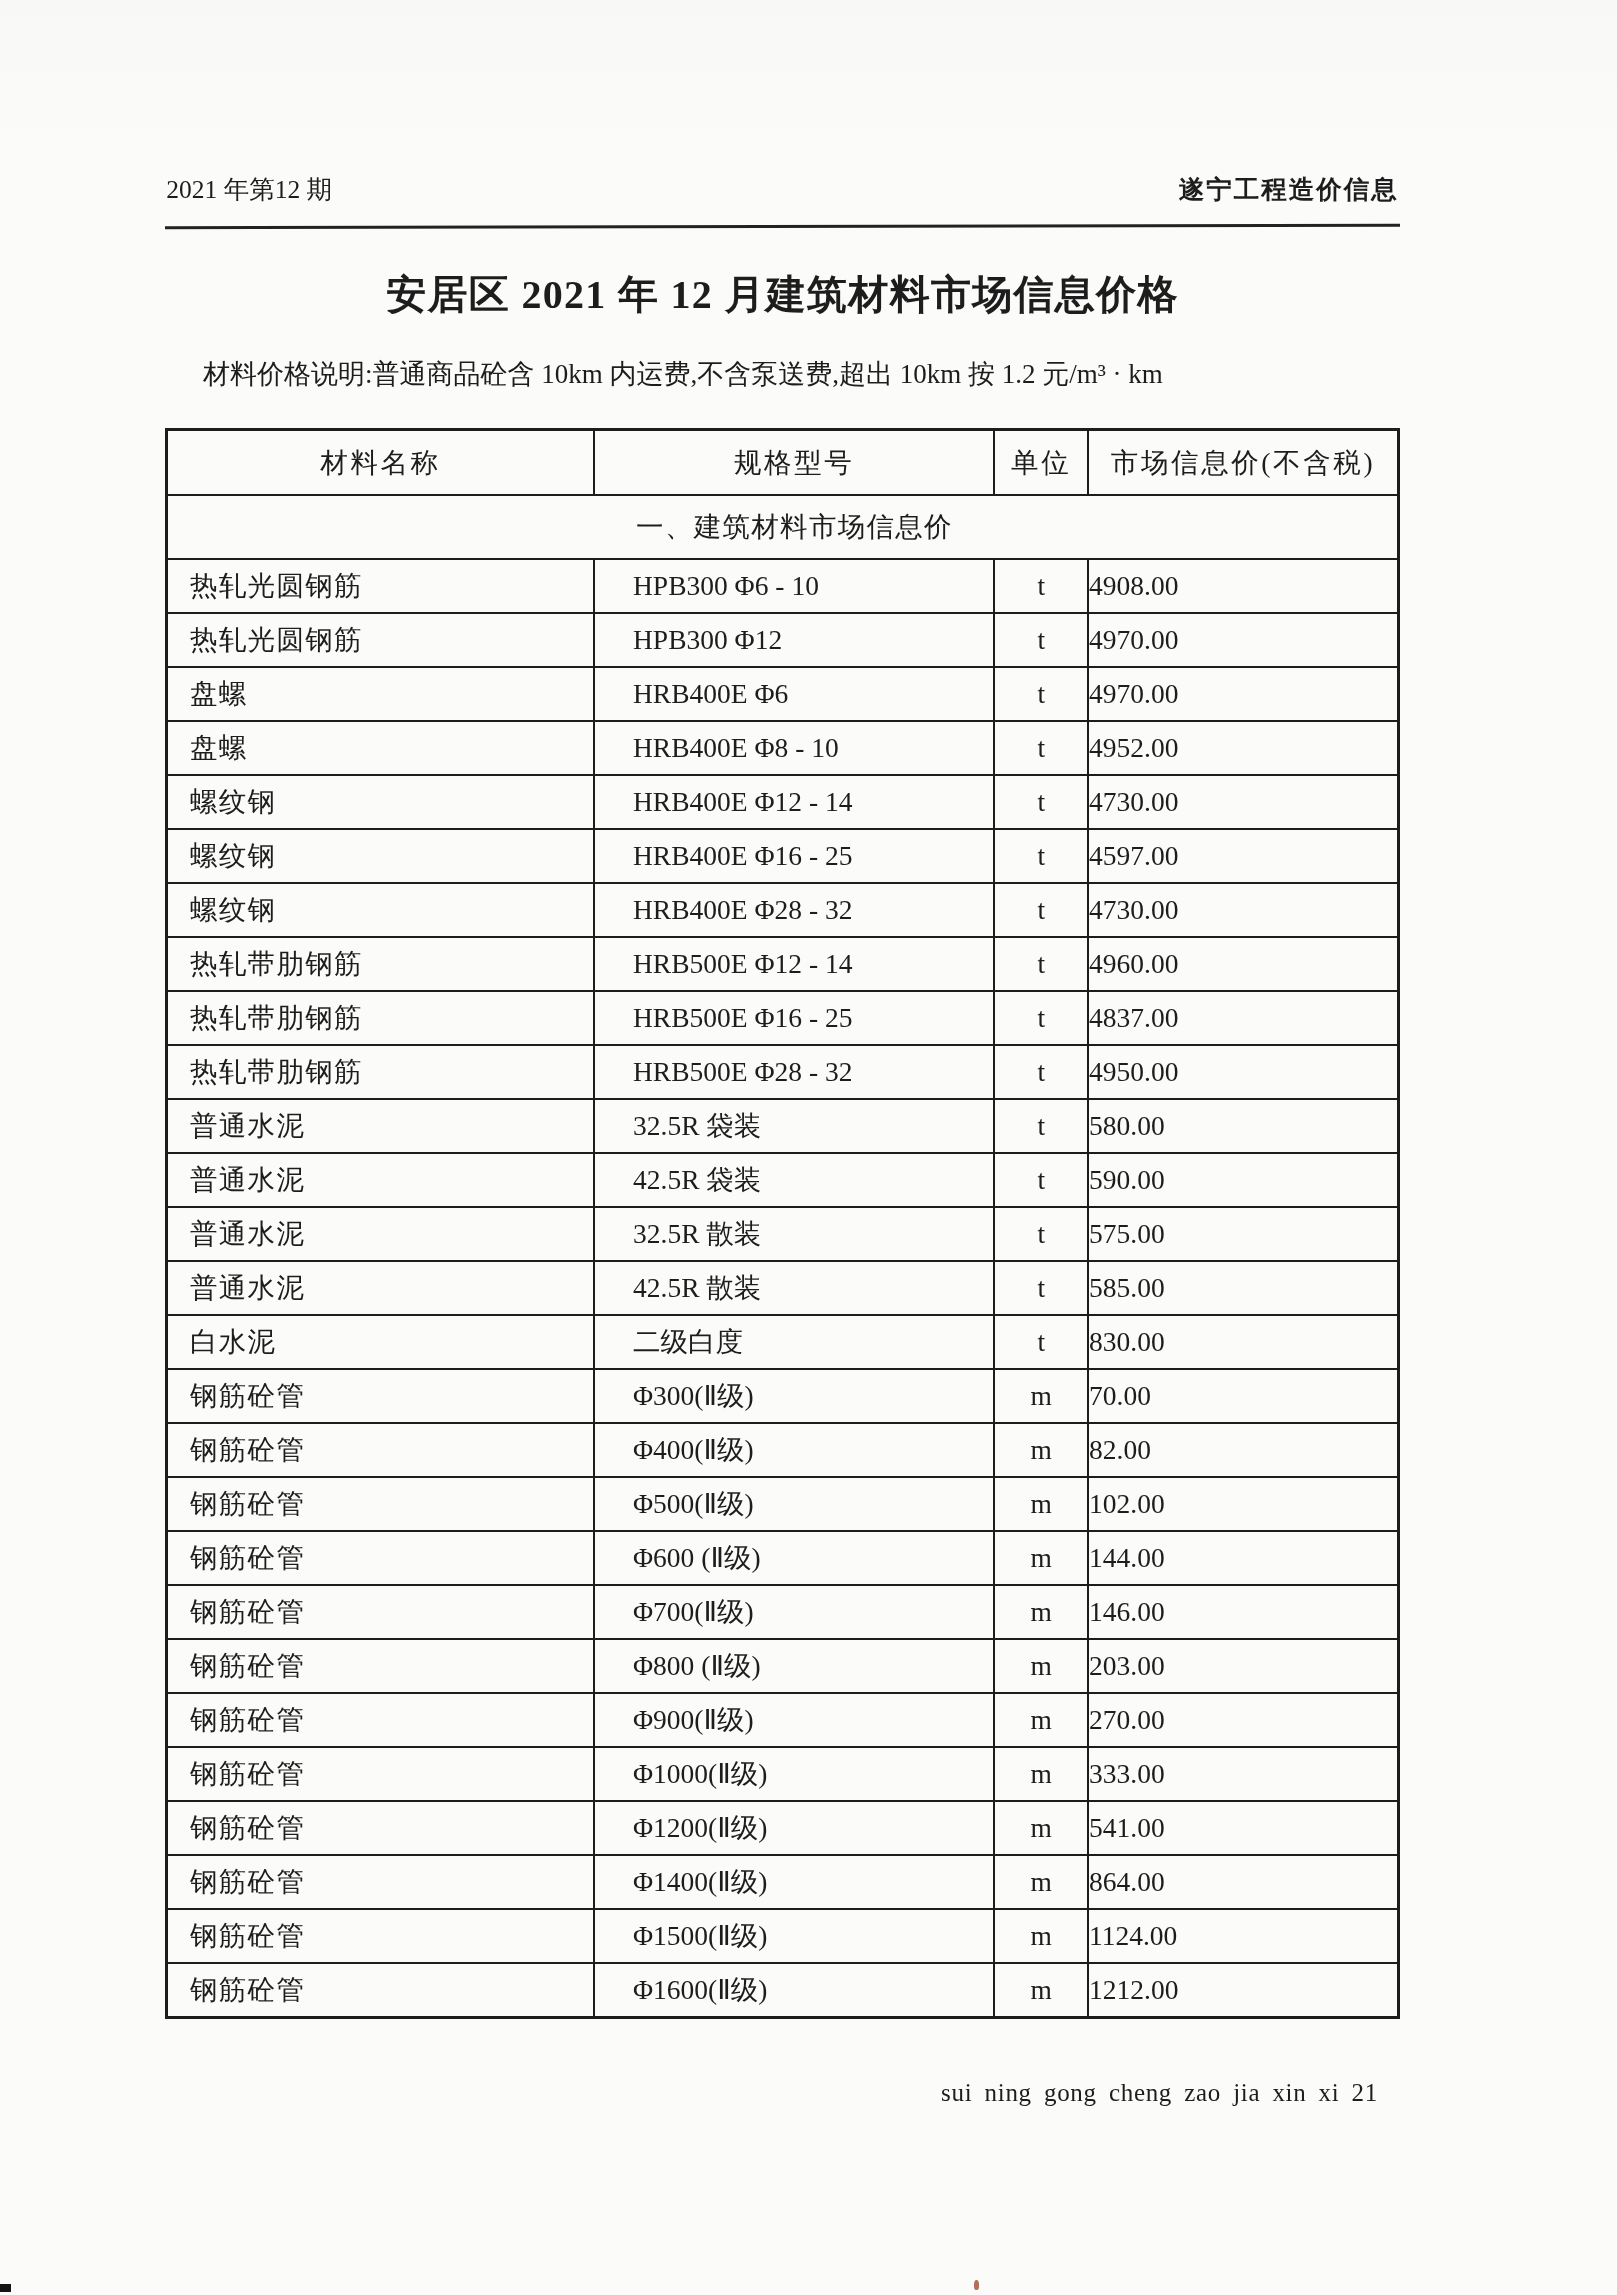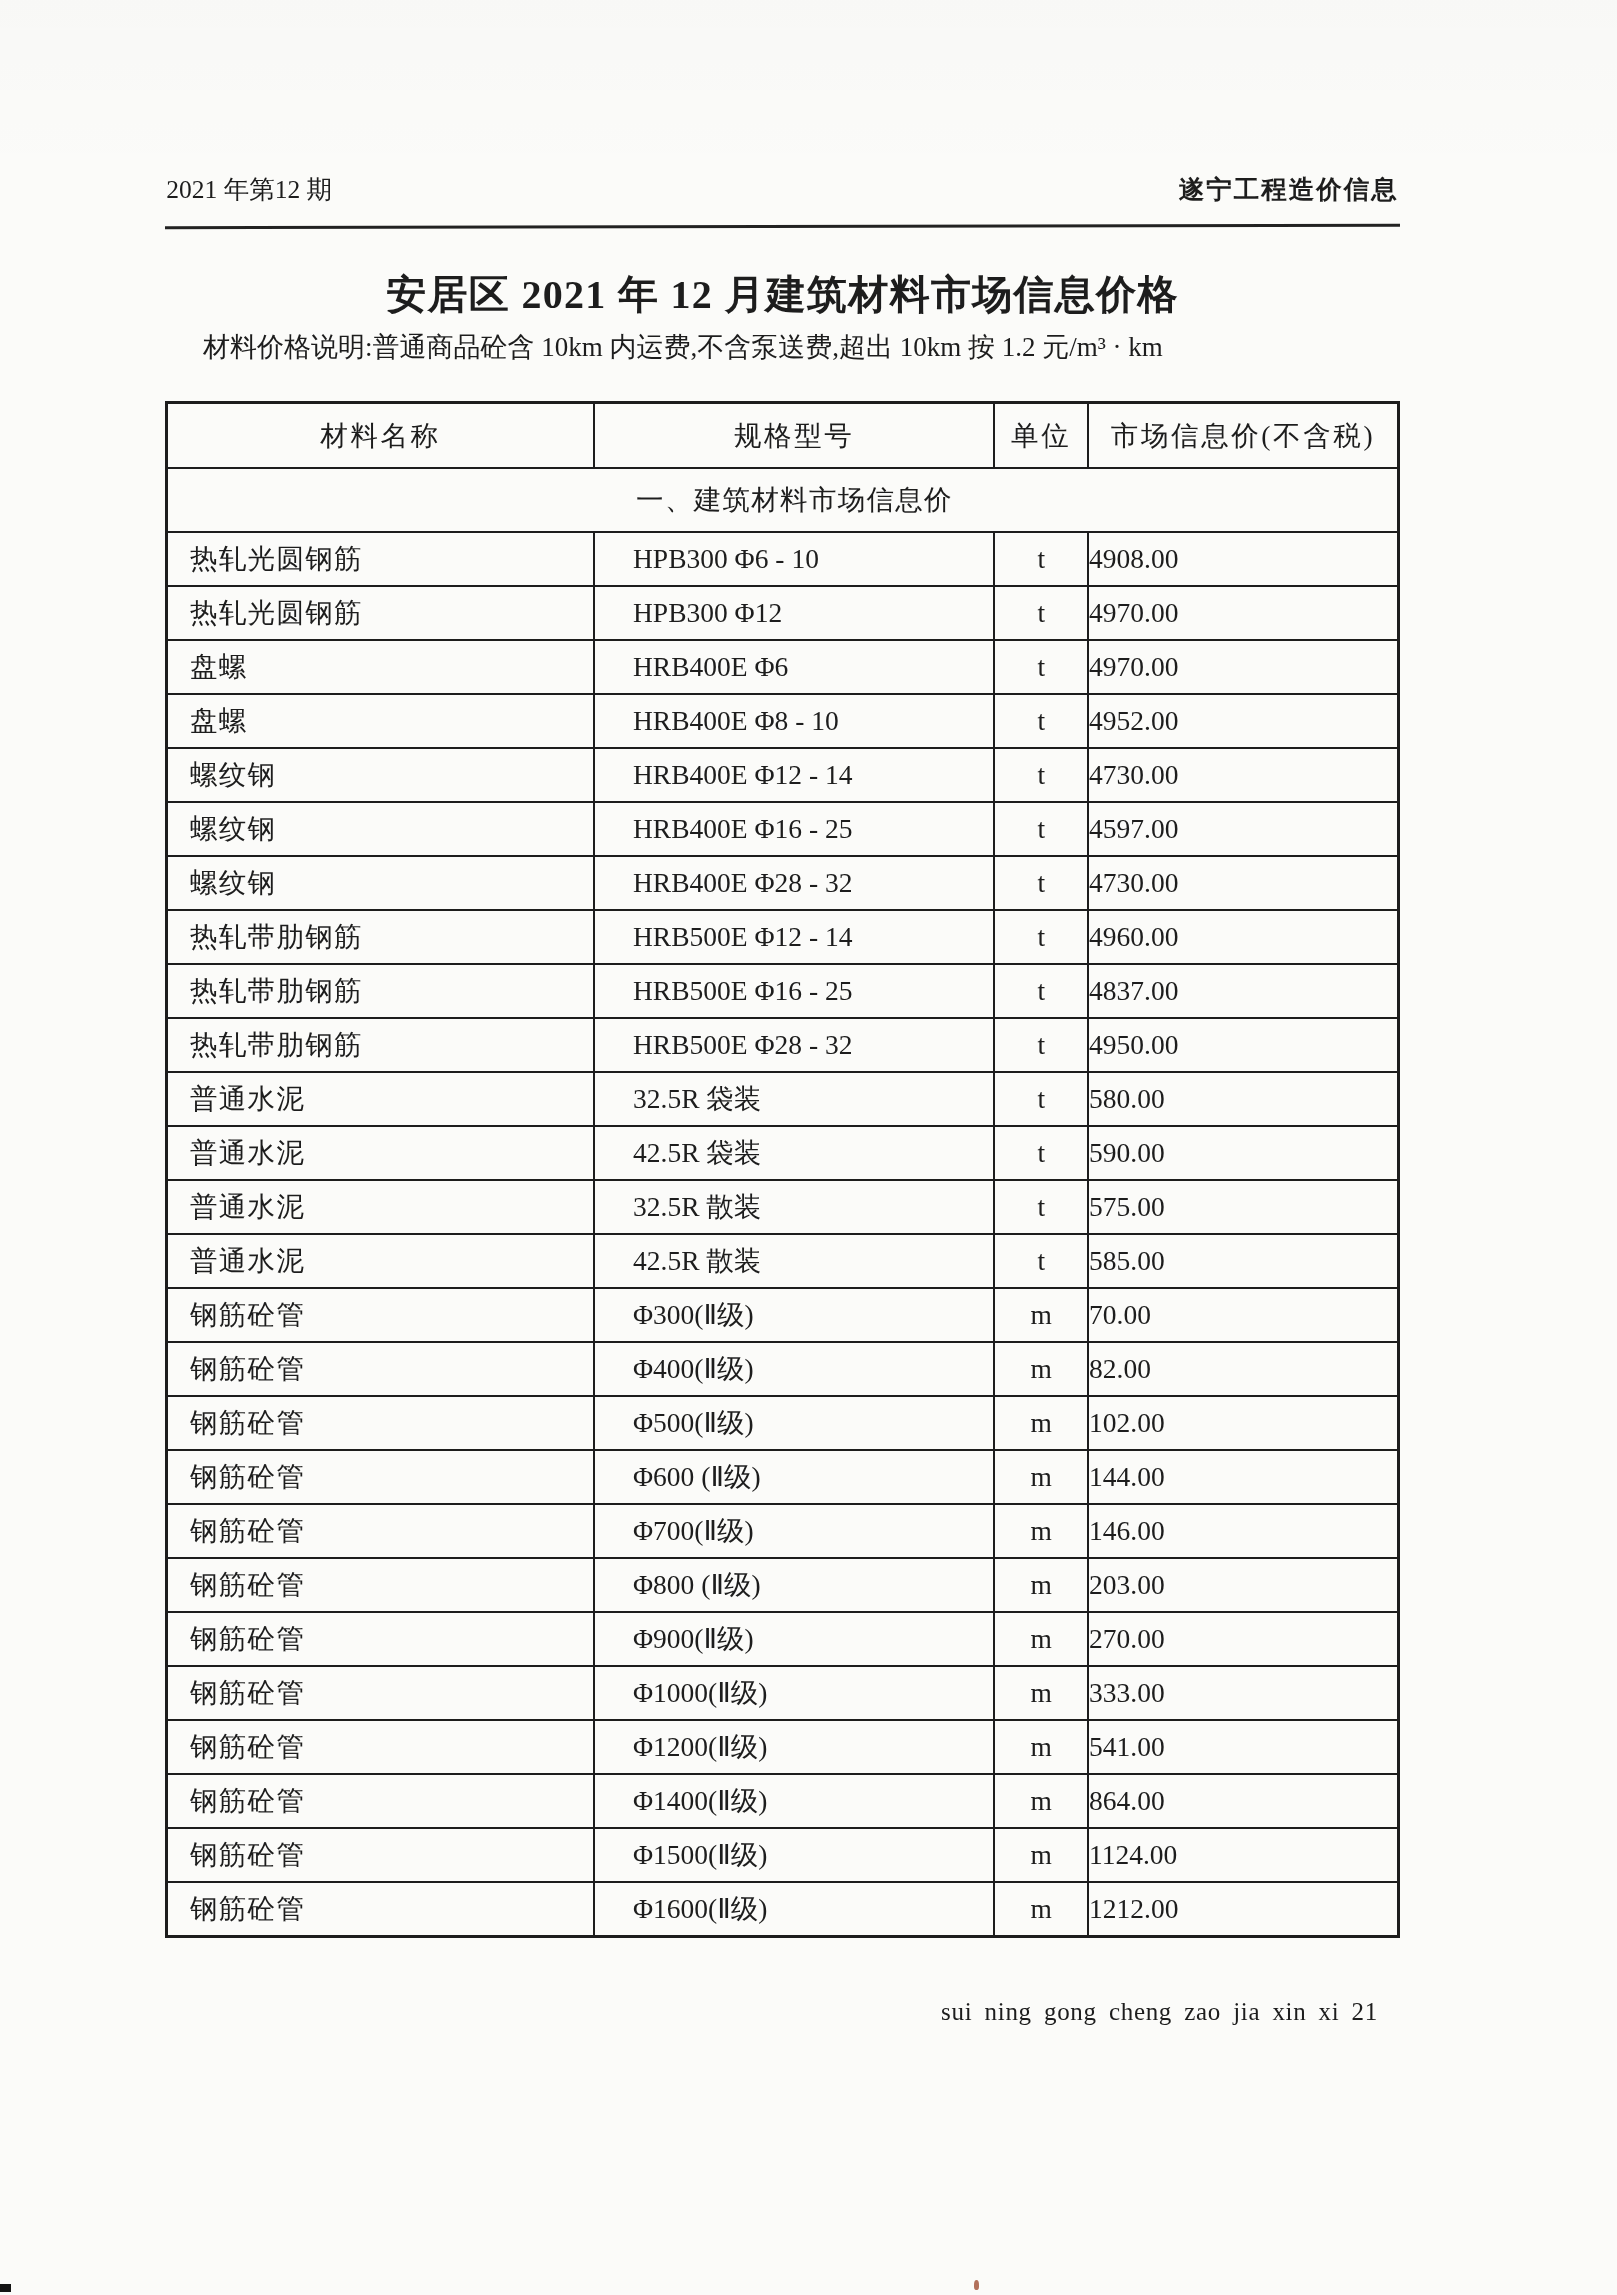--- a/index.html
+++ b/index.html
@@ -48,21 +48,21 @@
   .title{
     margin:44px 0 0 0;
     text-align:center;
     font-size:40px;
     font-weight:bold;
     letter-spacing:1.3px;
     line-height:1.15;
   }
   
   .note{
-    margin-top:7px;
+    margin-top:34px;
     font-size:27px;
     line-height:1.7;
   }
   .note .l1{ text-indent:38px; }
   
   table{
     margin-top:30px;
     width:100%;
     border-collapse:collapse;
     table-layout:fixed;
@@ -238,20 +238,26 @@
     <td class="c-unit">t</td>
     <td class="c-price">575.00</td>
   </tr>
           <tr>
     <td class="c-name">普通水泥</td>
     <td class="c-spec">42.5R 散装</td>
     <td class="c-unit">t</td>
     <td class="c-price">585.00</td>
   </tr>
           <tr>
+    <td class="c-name">白水泥</td>
+    <td class="c-spec">二级白度</td>
+    <td class="c-unit">t</td>
+    <td class="c-price">830.00</td>
+  </tr>
+          <tr>
     <td class="c-name">钢筋砼管</td>
     <td class="c-spec">Φ300(Ⅱ级)</td>
     <td class="c-unit">m</td>
     <td class="c-price">70.00</td>
   </tr>
           <tr>
     <td class="c-name">钢筋砼管</td>
     <td class="c-spec">Φ400(Ⅱ级)</td>
     <td class="c-unit">m</td>
     <td class="c-price">82.00</td>

